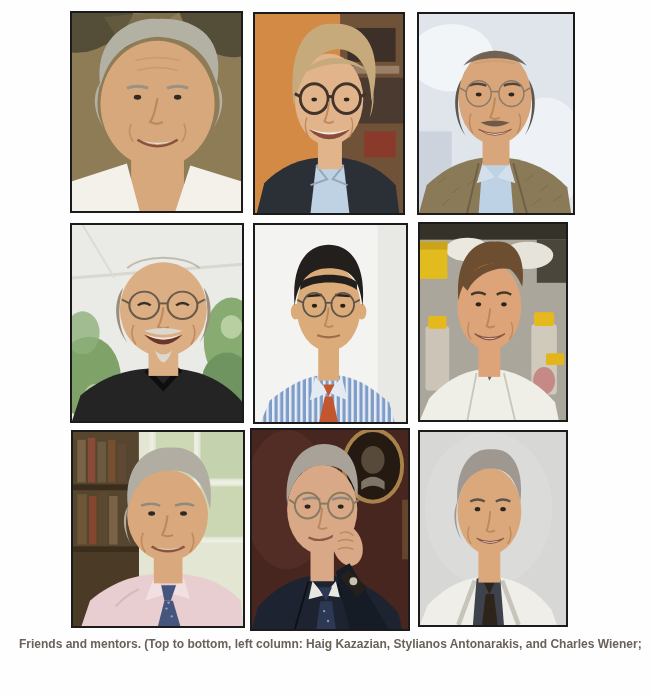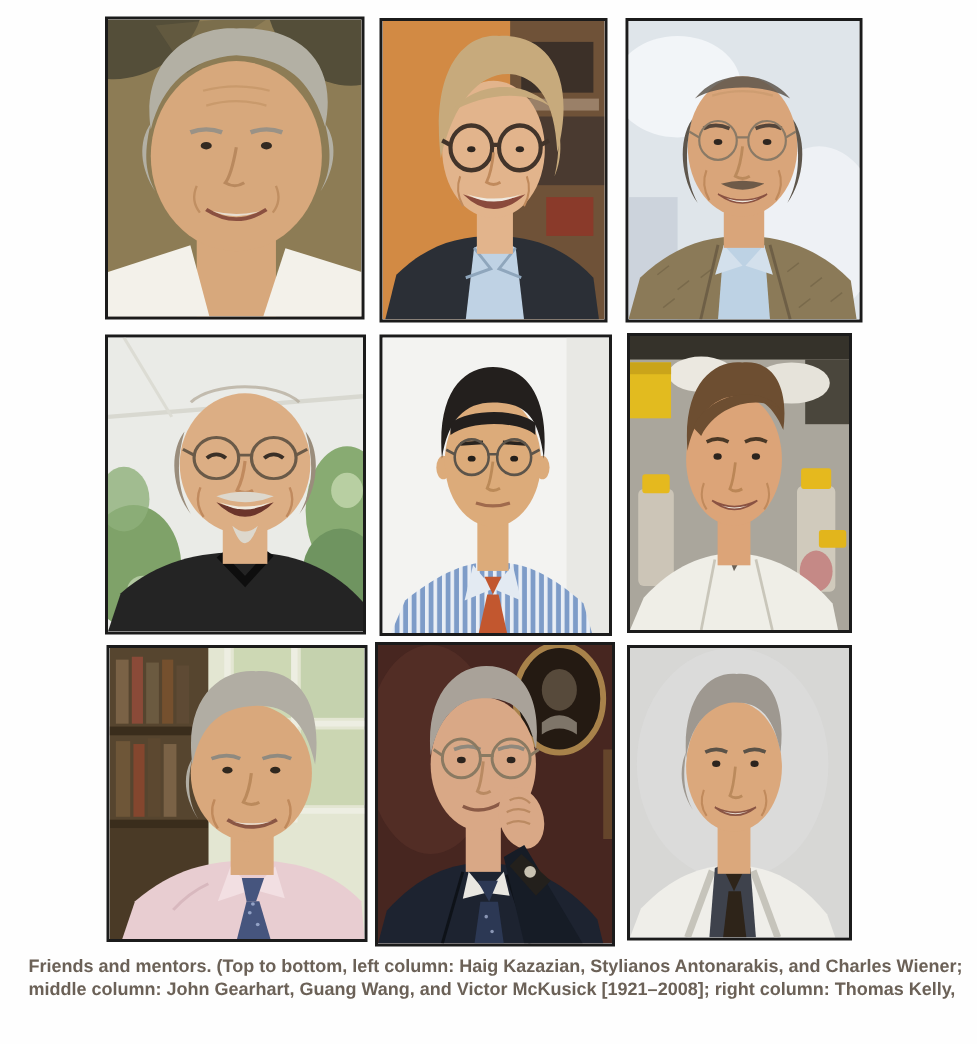--- a/index.html
+++ b/index.html
@@ -329,16 +329,15 @@
       <ellipse cx="91" cy="80" rx="3" ry="2.2" fill="#2c241e"></ellipse>
       <path d="M77,82 C76,92 75,98 73,102 Q77,105 82,102" stroke="#bb8a5c" stroke-width="2" fill="none"></path>
       <path d="M54,98 Q50,108 56,116" stroke="#c08a5c" stroke-width="1.5" fill="none"></path>
       <path d="M98,98 Q102,108 96,116" stroke="#c08a5c" stroke-width="1.5" fill="none"></path>
       <path d="M62,110 Q77,121 92,110 Q77,117 62,110 Z" fill="#e9ded2" stroke="#8a5544" stroke-width="1.2"></path>
     </svg>
   </div>
 
   <div class="caption">
     <div class="line">Friends and mentors. (Top to bottom, left column: Haig Kazazian, Stylianos Antonarakis, and Charles Wiener;</div>
-    <div class="line">middle column: John Gearhart, Guang Wang, and Victor McKusick [1921–2008]; right column: Thomas Kelly,</div>
   </div>
 
 </div>
 
 </body></html>

